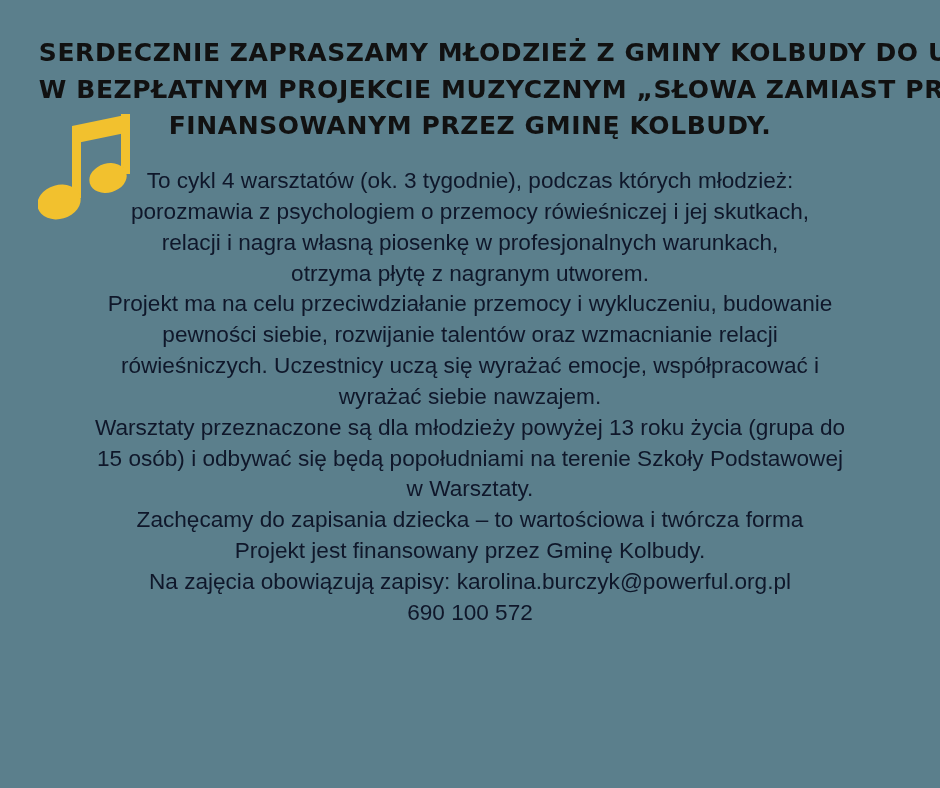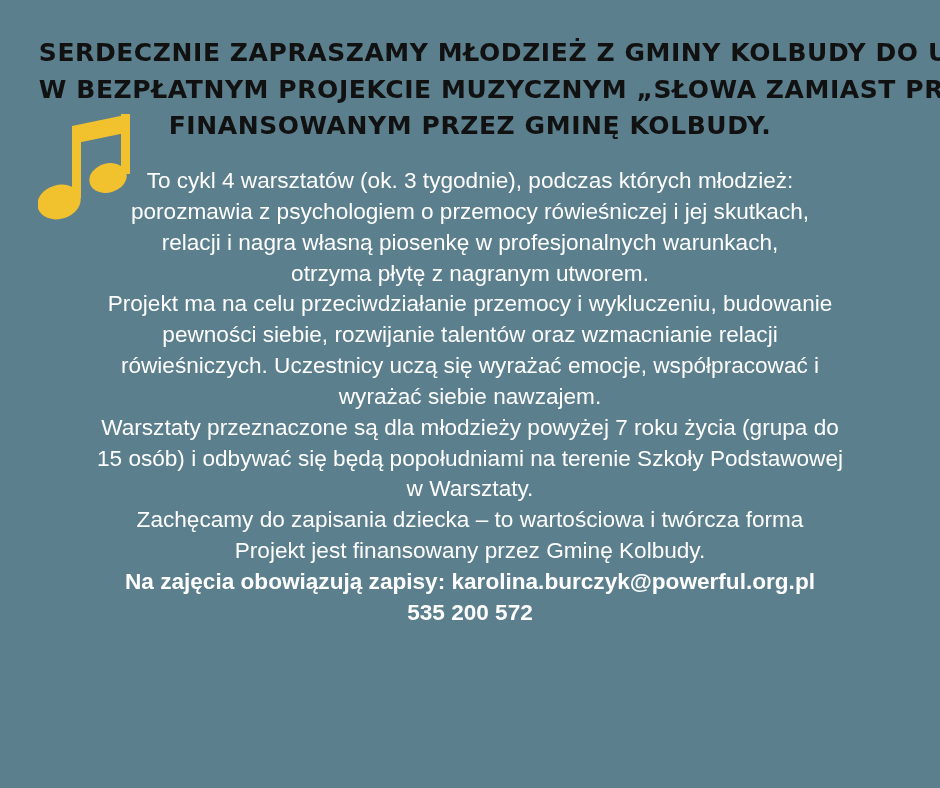--- a/index.html
+++ b/index.html
@@ -53,33 +53,33 @@
     pointer-events: none;
   }
 
   
   .body-copy {
     margin: 18px auto 0 auto;
     max-width: 900px;
     text-align: center;
     font-size: 22.6px;
     line-height: 1.365;
-    color: #ffffff;
+    color: #0f172a;
   }
   .body-copy p {
     margin: 0;
   }
   .body-copy .para {
     margin: 0 0 0 0;
   }
   .body-copy .line {
     display: block;
   }
   .contact-bold {
-    font-weight: 700;
+    font-weight: 400;
   }
 
   .spacer-top {
     height: 4px;
   }
 </style>
 </head>
 <body>
 
 <div class="poster">
@@ -116,32 +116,32 @@
     </p>
 
     <p class="para">
       <span class="line">Projekt ma na celu przeciwdziałanie przemocy i wykluczeniu, budowanie</span>
       <span class="line">pewności siebie, rozwijanie talentów oraz wzmacnianie relacji</span>
       <span class="line">rówieśniczych. Uczestnicy uczą się wyrażać emocje, współpracować i</span>
       <span class="line">wyrażać siebie nawzajem.</span>
     </p>
 
     <p class="para">
-      <span class="line">Warsztaty przeznaczone są dla młodzieży powyżej 7 roku życia (grupa do</span>
+      <span class="line">Warsztaty przeznaczone są dla młodzieży powyżej 13 roku życia (grupa do</span>
       <span class="line">15 osób) i odbywać się będą popołudniami na terenie Szkoły Podstawowej</span>
       <span class="line">w Warsztaty.</span>
     </p>
 
     <p class="para">
       <span class="line">Zachęcamy do zapisania dziecka – to wartościowa i twórcza forma</span>
     </p>
 
     <p class="para">
       <span class="line">Projekt jest finansowany przez Gminę Kolbudy.</span>
     </p>
 
     <p class="para">
       <span class="line contact-bold">Na zajęcia obowiązują zapisy: karolina.burczyk@powerful.org.pl</span>
-      <span class="line contact-bold">535 200 572</span>
+      <span class="line contact-bold">690 100 572</span>
     </p>
   </div>
 
 </div>
 
 </body></html>

